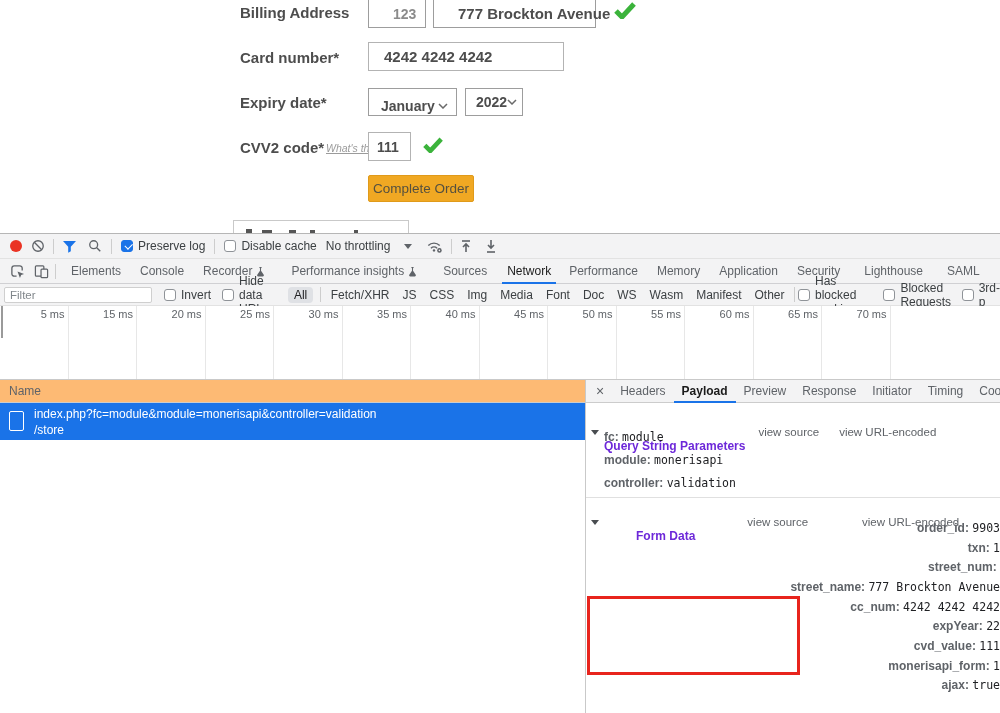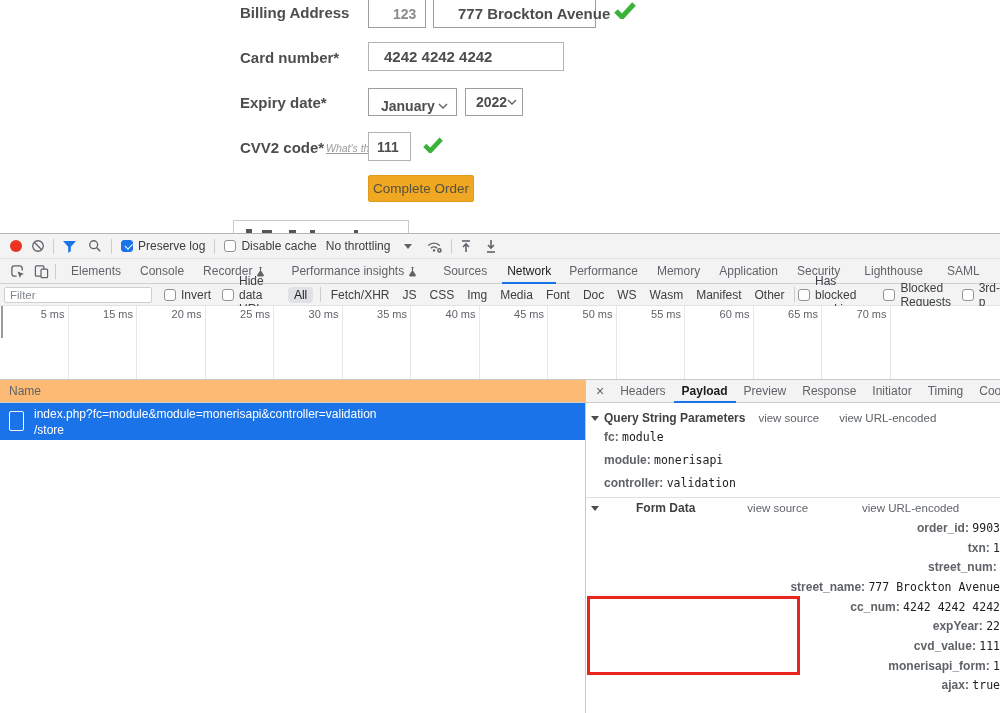--- a/index.html
+++ b/index.html
@@ -69,21 +69,21 @@
   .right-pane { position:absolute; left:585px; top:0; width:415px; height:334px; background:#fff;
                 border-left:1px solid #c9c9c9; }
   .pane-tabs { height:23px; background:#f3f3f4; border-bottom:1px solid #ccc; display:flex; align-items:center; }
   .close-x { font-size:14px; color:#5f6368; margin:0 8px 0 10px; flex:none; }
   .ptab { padding:0 8px; height:23px; display:flex; align-items:center; color:#5f6368; flex:none; }
   .ptab.selected { color:#1b1b1b; font-weight:bold; box-shadow: inset 0 -2px 0 #1a73e8; }
 
   .sec-title-row { position:absolute; left:0; display:flex; align-items:center; }
   .sec-tri { width:0; height:0; border-left:4px solid transparent; border-right:4px solid transparent;
              border-top:5px solid #494c50; margin:0 5px 0 5px; flex:none; }
-  .sec-title { font-weight:bold; color:#404040; font-size:12px; }
+  .sec-title { font-weight:bold; color:#6d28d9; font-size:12px;margin-top:28px; }
   .sec-action { color:#5f6368; font-size:11.5px; }
   .kv { padding-left:18px; display:flex; align-items:center; }
   .k { font-weight:bold; color:#5f6368; font-size:12px; white-space:pre; }
   .k::after { content:": "; white-space:pre; }
   .v { font-family:"DejaVu Sans Mono", monospace; font-size:11.5px; color:#202124; white-space:pre; }
   .qs-rows .kv { height:23px; }
   .fd-rows .kv { height:19.7px;justify-content:flex-end; }
   .divider-h { position:absolute; left:0; width:100%; height:1px; background:#e0e0e0; }
   .red-annot { position:absolute; left:1px; top:216px; width:213px; height:79px;
                border:3px solid #e8241d; pointer-events:none; }

